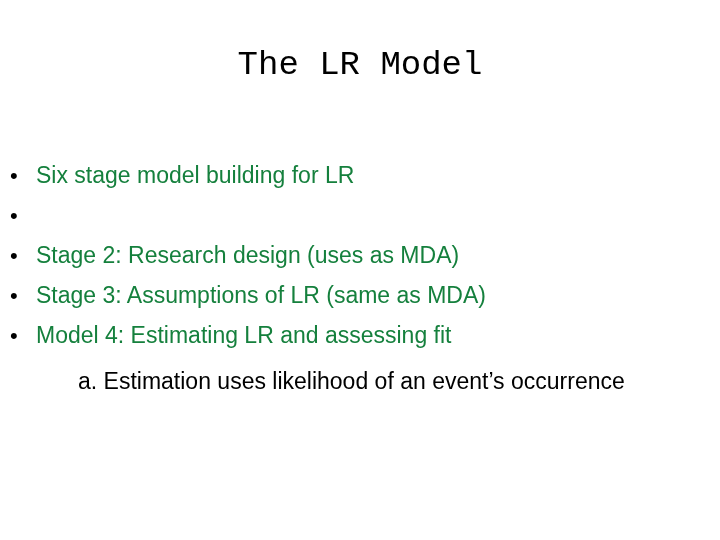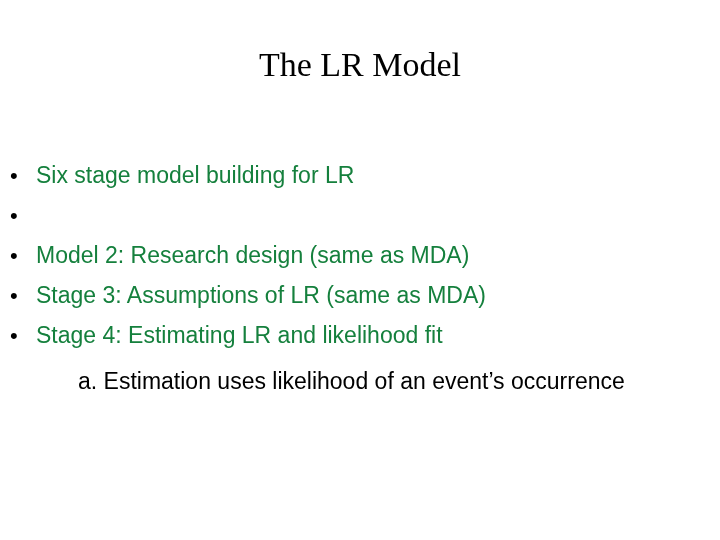--- a/index.html
+++ b/index.html
@@ -17,21 +17,21 @@
     background: #ffffff;
     overflow: hidden;
     color: #000000;
   }
   .slide-title {
     position: absolute;
     top: 44px;
     left: 0;
     width: 720px;
     text-align: center;
-    font-family: Liberation Serif, serif;
+    font-family: Liberation Mono, monospace;
     font-size: 34px;
     font-weight: 400;
     line-height: 42px;
     letter-spacing: 0px;
     color: #000000;
     white-space: nowrap;
   }
   .body-block {
     position: absolute;
     top: 160px;
@@ -87,31 +87,31 @@
       <span class="bullet-marker">•</span>
       <span class="bullet-text">Six stage model building for LR</span>
     </div>
 
     <div class="bullet-row">
       <span class="bullet-marker">•</span>
     </div>
 
     <div class="bullet-row">
       <span class="bullet-marker">•</span>
-      <span class="bullet-text">Model 2: Research design (same as MDA)</span>
+      <span class="bullet-text">Stage 2: Research design (uses as MDA)</span>
     </div>
 
     <div class="bullet-row">
       <span class="bullet-marker">•</span>
       <span class="bullet-text">Stage 3: Assumptions of LR (same as MDA)</span>
     </div>
 
     <div class="bullet-row">
       <span class="bullet-marker">•</span>
-      <span class="bullet-text">Stage 4: Estimating LR and likelihood fit</span>
+      <span class="bullet-text">Model 4: Estimating LR and assessing fit</span>
     </div>
 
     <div class="sub-row">
       <span class="sub-text">a. Estimation uses likelihood of an event’s occurrence</span>
     </div>
 
   </div>
 </div>
 
 </body></html>

